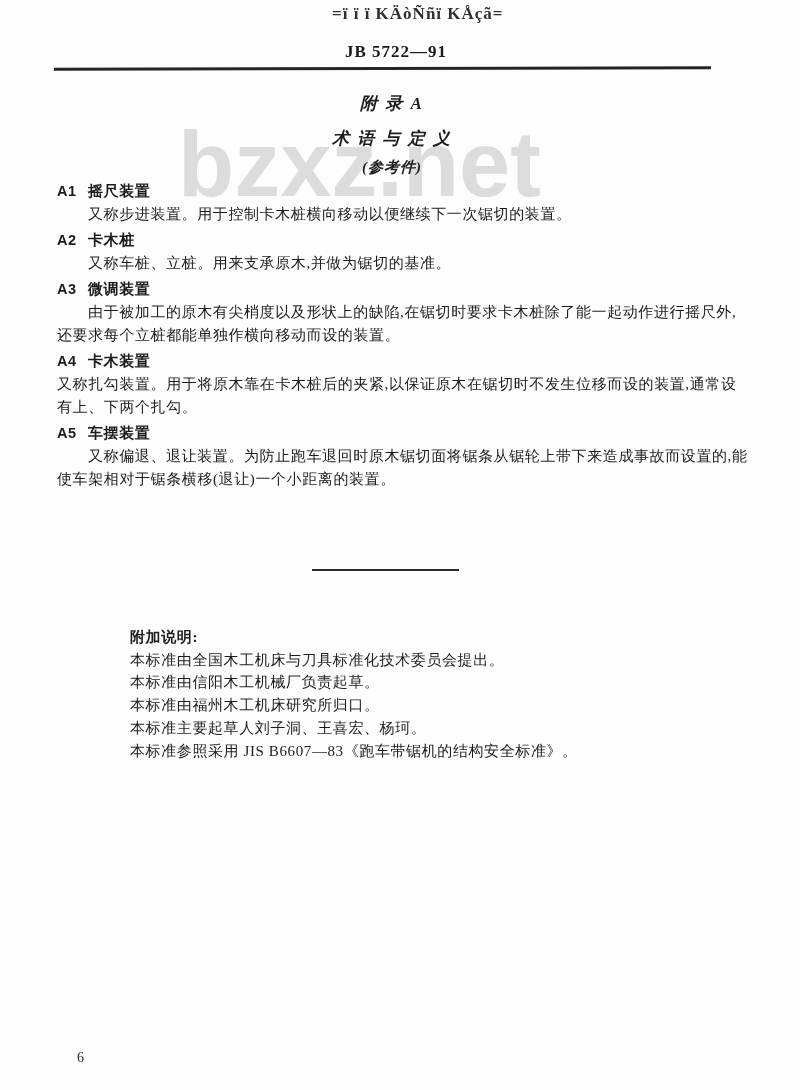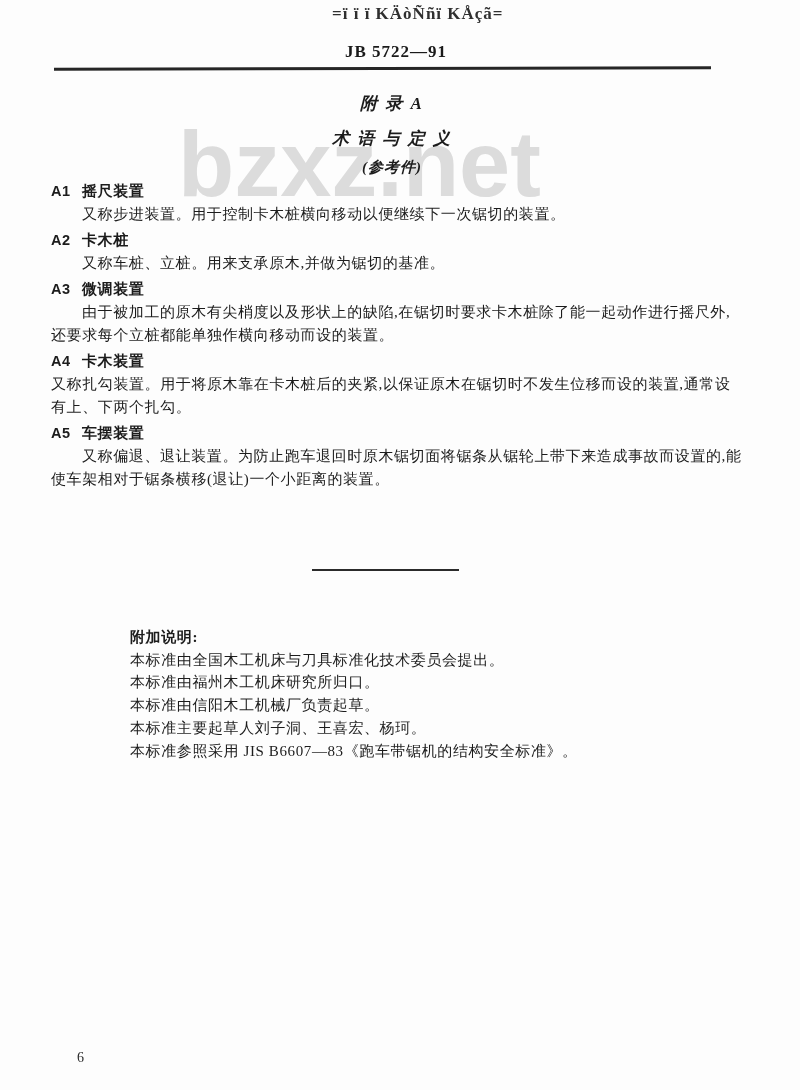--- a/index.html
+++ b/index.html
@@ -38,21 +38,21 @@
 
   .appendix-title {
     position: absolute; top: 92px; left: 0; width: 784px;
     text-align: center; z-index: 1; font-style: italic;
   }
   .appendix-title .t1 { font-size: 17px; font-weight: 700; letter-spacing: 2px; margin-bottom: 9px; }
   .appendix-title .t2 { font-size: 17px; font-weight: 700; letter-spacing: 2px; margin-bottom: 8px; margin-top: 12px; }
   .appendix-title .t3 { font-size: 15px; font-weight: 700; letter-spacing: 1px; }
 
   .terms {
-    position: absolute; top: 180px; left: 51px; right: 50px; z-index: 1;
+    position: absolute; top: 180px; left: 57px; right: 50px; z-index: 1;
     font-size: 15px; line-height: 23px; letter-spacing: 0.6px;
   }
   .term { margin-bottom: 3px; }
   .term-head { font-weight: 700; }
   .term-head .term-id { display: inline-block; min-width: 31px; font-family: "Liberation Sans", sans-serif; font-size: 14.5px; }
   .term-line { font-weight: 400; }
   .term-line.first-indent { padding-left: 31px; }
 
   .mid-rule {
     position: absolute; top: 569px; left: 312px;
@@ -123,22 +123,22 @@
         <div class="term-line">使车架相对于锯条横移(退让)一个小距离的装置。</div>
       </div>
     </div>
 
   <div class="mid-rule"></div>
 
   <div class="notes">
     <div class="notes-heading">附加说明:</div>
     <div class="notes-lines">
         <div class="note-line">本标准由全国木工机床与刀具标准化技术委员会提出。</div>
+        <div class="note-line">本标准由信阳木工机械厂负责起草。</div>
         <div class="note-line">本标准由福州木工机床研究所归口。</div>
-        <div class="note-line">本标准由信阳木工机械厂负责起草。</div>
         <div class="note-line">本标准主要起草人刘子洞、王喜宏、杨珂。</div>
         <div class="note-line">本标准参照采用 JIS B6607—83《跑车带锯机的结构安全标准》。</div>
       </div>
   </div>
 
   <div class="page-number">6</div>
 
 </div>
 
 </body></html>

